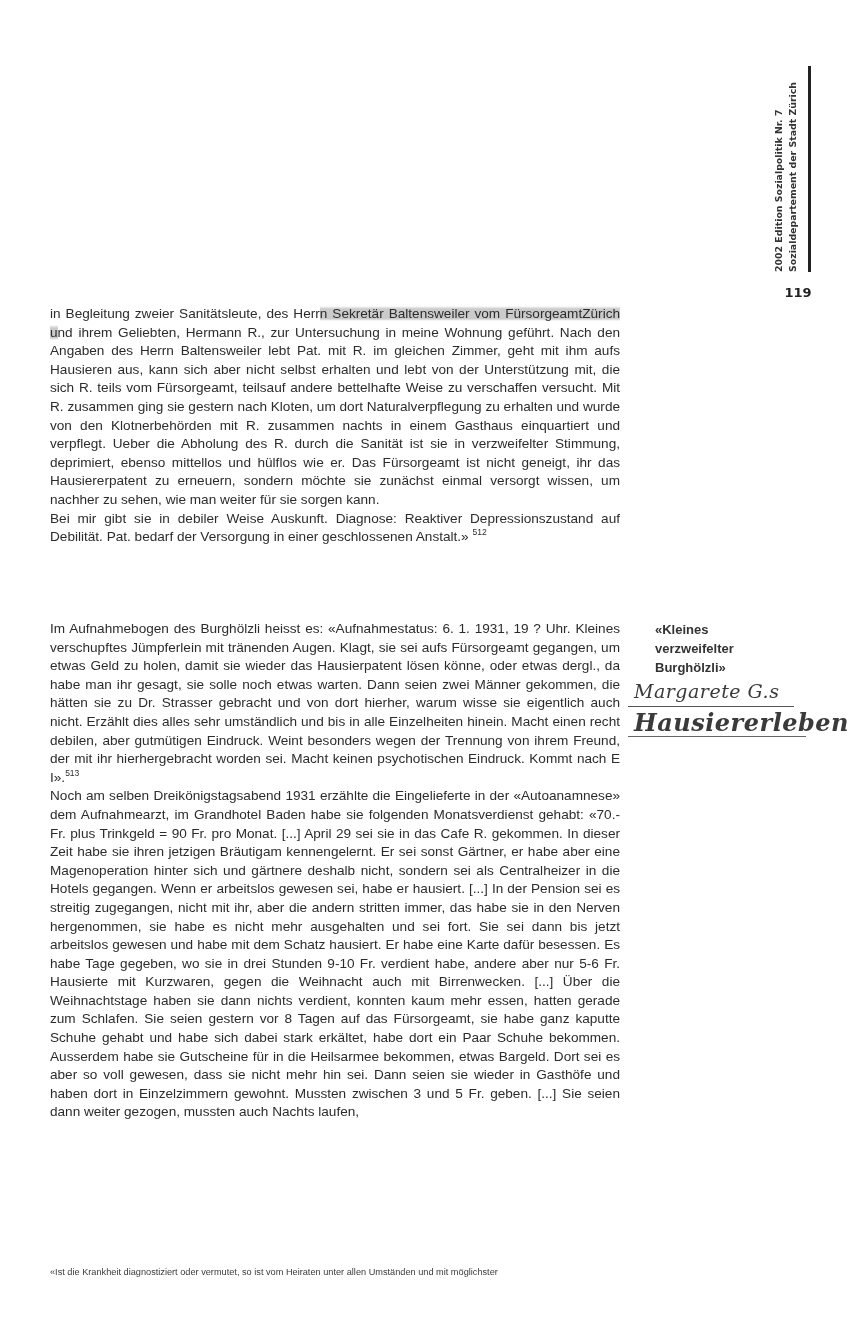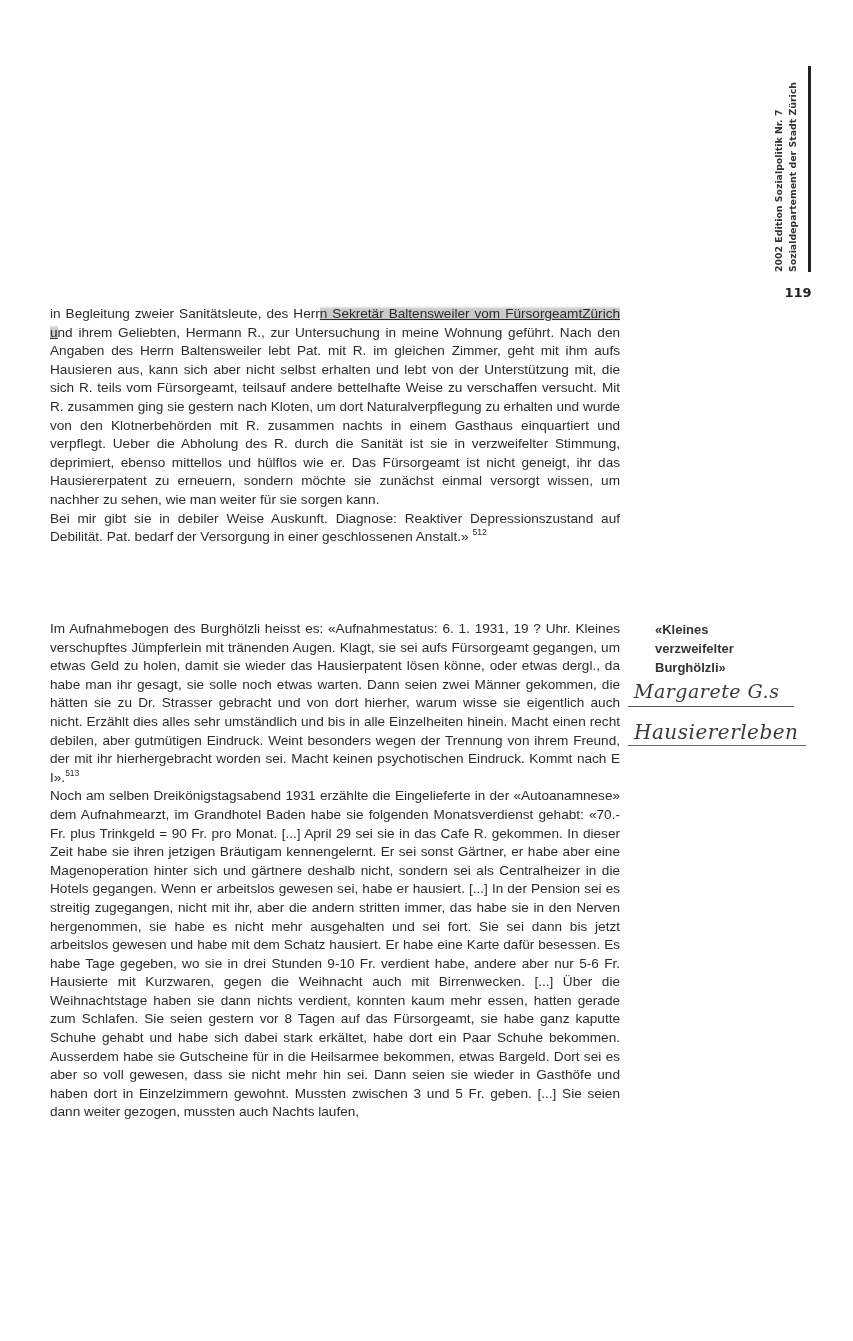--- a/index.html
+++ b/index.html
@@ -68,21 +68,20 @@
       text-align: justify;
     }
     .body-text p {
       margin: 0;
       hyphens: manual;
     }
     .block-1 { top: 305px; }
     .block-2 { top: 620px; }
     .hl {
       background: linear-gradient(180deg, rgba(170,170,170,0.0) 0%, rgba(160,160,160,0.55) 20%, rgba(160,160,160,0.55) 85%, rgba(170,170,170,0.0) 100%);
-      text-decoration: underline;
     }
     sup {
       font-size: 8.5px;
       vertical-align: super;
       line-height: 0;
     }
     .margin-note {
       position: absolute;
       left: 655px;
       top: 620px;
@@ -108,24 +107,25 @@
       letter-spacing: 0.5px;
       padding-left: 6px;
       white-space: nowrap;
     }
     .handwriting .hw-line.l1 {
       border-bottom: 1.3px solid #555;
       width: 160px;
       padding-bottom: 2px;
     }
     .handwriting .hw-line.l2 {
-      font-size: 20px;
+      font-size: 24px;
       border-bottom: 1.3px solid #666;
       width: 172px;
-      margin-top: 12px;
+      margin-top: 3px;
+      font-weight: bold;
     }
     .footer {
       position: absolute;
       left: 50px;
       top: 1266px;
       width: 600px;
       font-family: "Liberation Sans", sans-serif;
       font-size: 9.2px;
       line-height: 12px;
       color: #3a3a3a;
@@ -160,13 +160,14 @@
   <div>verzweifelter</div>
   <div>Burghölzli»</div>
 </div>
 
 <div class="handwriting">
   <div class="hw-line l1">Margarete G.s</div>
   <div class="hw-line l2">Hausiererleben</div>
 </div>
 
 <div class="footer">
+  <p>«Ist die Krankheit diagnostiziert oder vermutet, so ist vom Heiraten unter allen  Umständen und mit möglichster</p>
 </div>
 
 </body></html>

